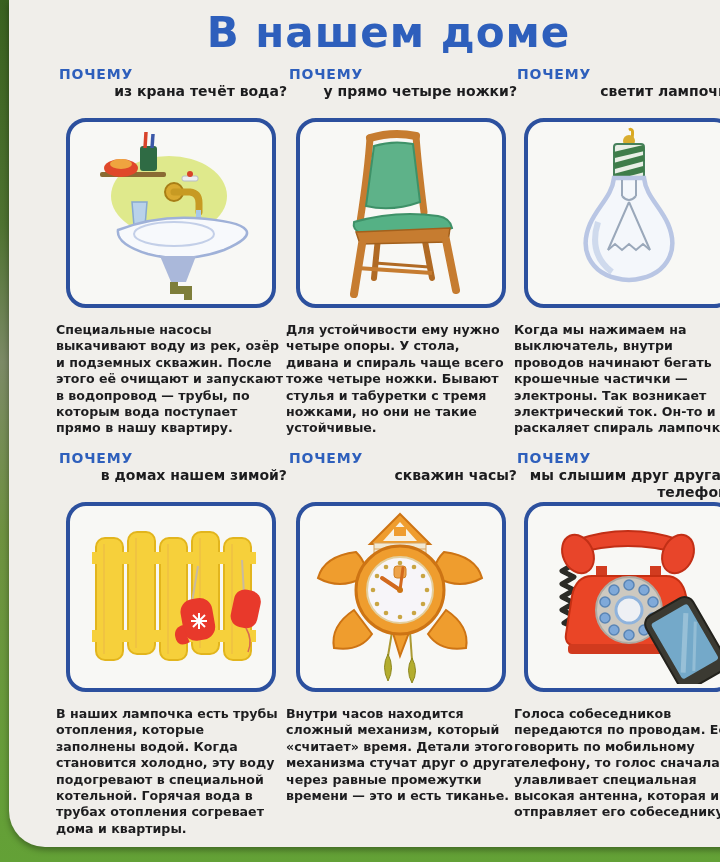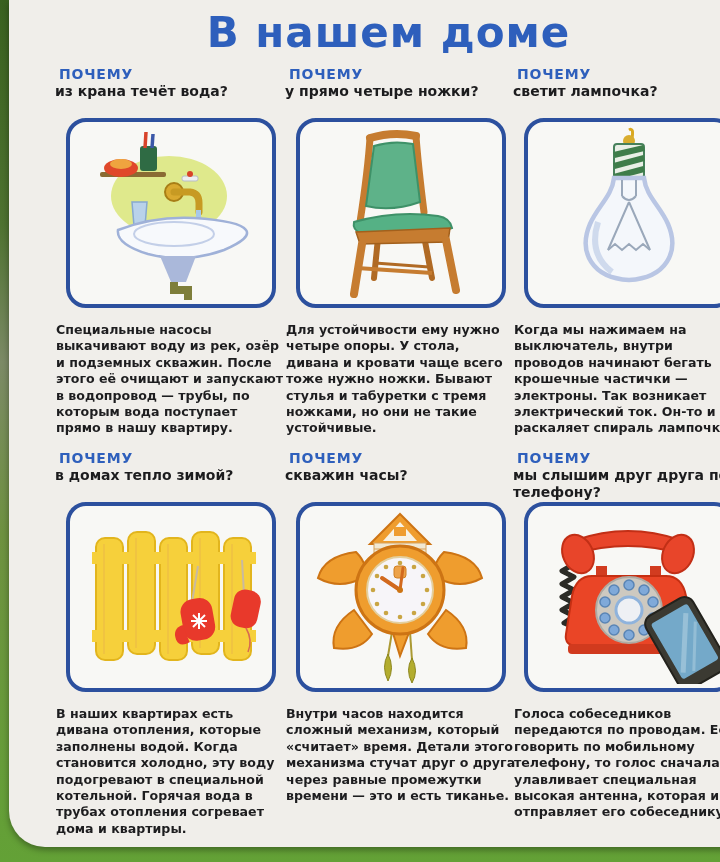--- a/index.html
+++ b/index.html
@@ -21,21 +21,21 @@
   .panel.r1{top:66px;}
   .panel.r2{top:450px;}
   .panel.c1{left:50px;}
   .panel.c2{left:280px;}
   .panel.c3{left:508px;}
   .kicker{
     position:absolute;top:0;left:0;width:100%;text-align:left;
     font-size:14px;font-weight:bold;color:#2e5fbc;letter-spacing:.8px;
   }
   .question{
-    position:absolute;top:17px;left:-4px;width:232px;text-align:left;
+    position:absolute;top:17px;left:-4px;width:232px;text-align:right;
     font-size:14px;font-weight:bold;color:#1c1c1e;line-height:17px;
   }
   .imgbox{
     position:absolute;top:52px;left:7px;width:202px;height:182px;
     border:4px solid #2c509e;border-radius:20px;background:#f8f8f5;
     display:flex;align-items:center;justify-content:center;overflow:hidden;
   }
   .imgbox svg{width:194px;height:174px;display:block;}
   .bodytext{
     position:absolute;top:256px;left:-3px;width:230px;text-align:left;
@@ -87,21 +87,21 @@
         <path d="M74,112 L70,152" stroke="#b06a24" stroke-width="6" stroke-linecap="round"></path>
         <path d="M120,110 L128,152" stroke="#b06a24" stroke-width="6" stroke-linecap="round"></path>
         <path d="M50,96 Q92,84 134,90 Q146,92 148,102 Q108,116 58,108 Q48,104 50,96 Z" fill="#55b185" stroke="#3e9168" stroke-width="2"></path>
         <path d="M52,106 L146,102 L144,116 L56,118 Z" fill="#c67c30" stroke="#a2601c" stroke-width="1.5"></path>
         <path d="M58,118 L50,168" stroke="#c67c30" stroke-width="8" stroke-linecap="round"></path>
         <path d="M142,114 L152,164" stroke="#c67c30" stroke-width="8" stroke-linecap="round"></path>
         <path d="M53,142 L128,147" stroke="#c67c30" stroke-width="4"></path>
         <path d="M71,137 L125,141" stroke="#b06a24" stroke-width="3"></path>
       </svg>
     </div>
-    <div class="bodytext">Для устойчивости ему нужно четыре опоры. У стола, дивана и кровати чаще всего тоже нужно ножки. Бывают стулья и табуретки с тремя ножками, но они не такие устойчивые.</div>
+    <div class="bodytext">Для устойчивости ему нужно четыре опоры. У стола, дивана и спираль чаще всего тоже четыре ножки. Бывают стулья и табуретки с тремя ножками, но они не такие устойчивые.</div>
   </div>
 
   <div class="panel r1 c3">
     <div class="kicker">ПОЧЕМУ</div>
     <div class="question">светит лампочка?</div>
     <div class="imgbox">
       <svg viewBox="0 0 194 174">
         <path d="M97,4 q5,-3 3,8" stroke="#d9a81f" stroke-width="3" fill="none"></path>
         <circle cx="97" cy="15" r="6" fill="#d9ad2e"></circle>
         <rect x="82" y="18" width="30" height="34" rx="3" fill="#e9efe6" stroke="#47815b" stroke-width="2"></rect>
@@ -118,21 +118,21 @@
           <path d="M97,76 L76,124 M97,76 L118,124"></path>
           <path d="M76,124 l7,-6 7,6 7,-6 7,6 7,-6 7,6"></path>
         </g>
       </svg>
     </div>
     <div class="bodytext">Когда мы нажимаем на выключатель, внутри проводов начинают бегать крошечные частички — электроны. Так возникает электрический ток. Он-то и раскаляет спираль лампочки.</div>
   </div>
 
   <div class="panel r2 c1">
     <div class="kicker">ПОЧЕМУ</div>
-    <div class="question">в домах тепло зимой?</div>
+    <div class="question">в домах нашем зимой?</div>
     <div class="imgbox">
       <svg viewBox="0 0 194 174">
         <g fill="#f6d03b" stroke="#e2b51d" stroke-width="2">
           <rect x="22" y="28" width="27" height="122" rx="9"></rect>
           <rect x="54" y="22" width="27" height="122" rx="9"></rect>
           <rect x="86" y="28" width="27" height="122" rx="9"></rect>
           <rect x="118" y="22" width="27" height="122" rx="9"></rect>
           <rect x="150" y="28" width="27" height="122" rx="9"></rect>
         </g>
         <rect x="18" y="42" width="164" height="12" fill="#f6d03b"></rect>
@@ -155,21 +155,21 @@
           <line x1="131" y1="105" x2="119" y2="117"></line>
           <line x1="125" y1="103" x2="125" y2="119"></line>
           <line x1="117" y1="111" x2="133" y2="111"></line>
         </g>
         <g transform="rotate(12 172 100)">
           <rect x="158" y="80" width="27" height="38" rx="11" fill="#e8392b"></rect>
         </g>
         <path d="M172,118 q7,12 2,24" stroke="#d86a50" stroke-width="1.5" fill="none"></path>
       </svg>
     </div>
-    <div class="bodytext">В наших квартирах есть дивана отопления, которые заполнены водой. Когда становится холодно, эту воду подогревают в специальной котельной. Горячая вода в трубах отопления согревает дома и квартиры.</div>
+    <div class="bodytext">В наших лампочка есть трубы отопления, которые заполнены водой. Когда становится холодно, эту воду подогревают в специальной котельной. Горячая вода в трубах отопления согревает дома и квартиры.</div>
   </div>
 
   <div class="panel r2 c2">
     <div class="kicker">ПОЧЕМУ</div>
     <div class="question">скважин часы?</div>
     <div class="imgbox">
       <svg viewBox="0 0 194 174">
         <line x1="88" y1="122" x2="84" y2="146" stroke="#ab9a33" stroke-width="2"></line>
         <line x1="106" y1="122" x2="108" y2="150" stroke="#ab9a33" stroke-width="2"></line>
         <path d="M84,144 q-7,13 0,27 q7,-13 0,-27 Z" fill="#b3ad2e" stroke="#8c861d"></path>

